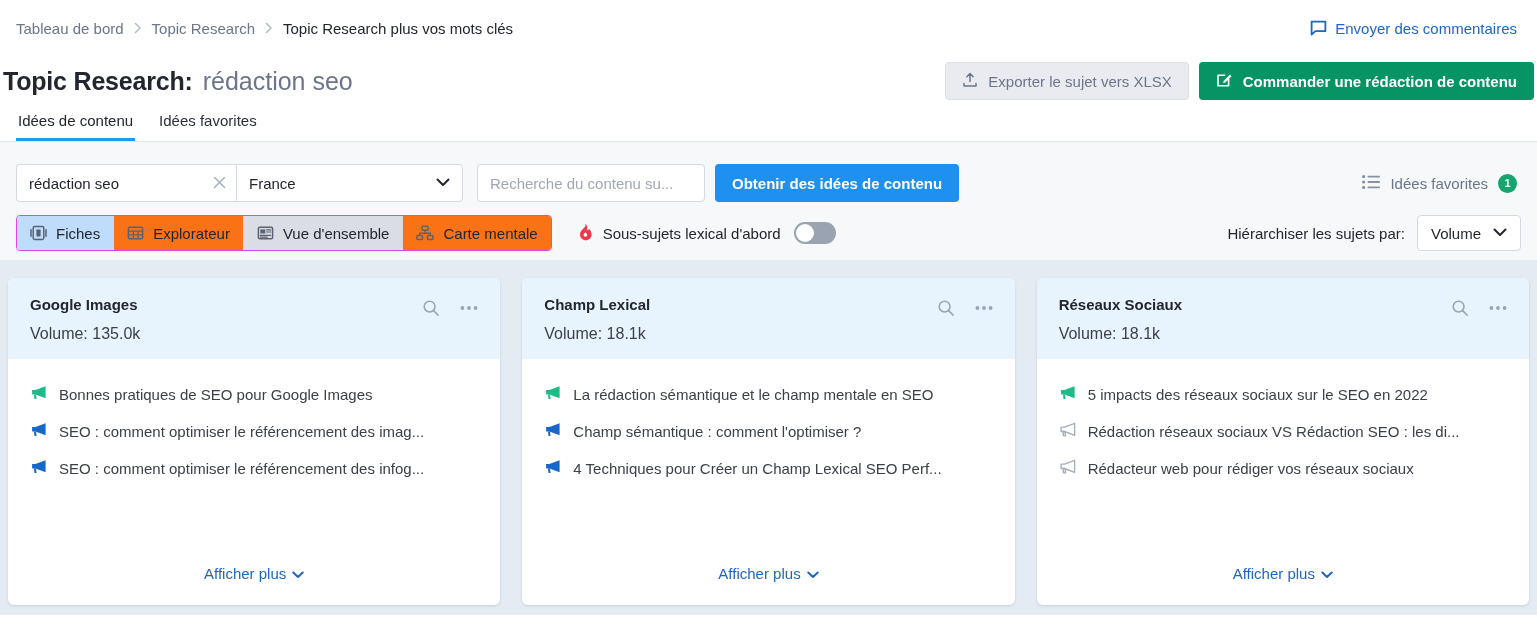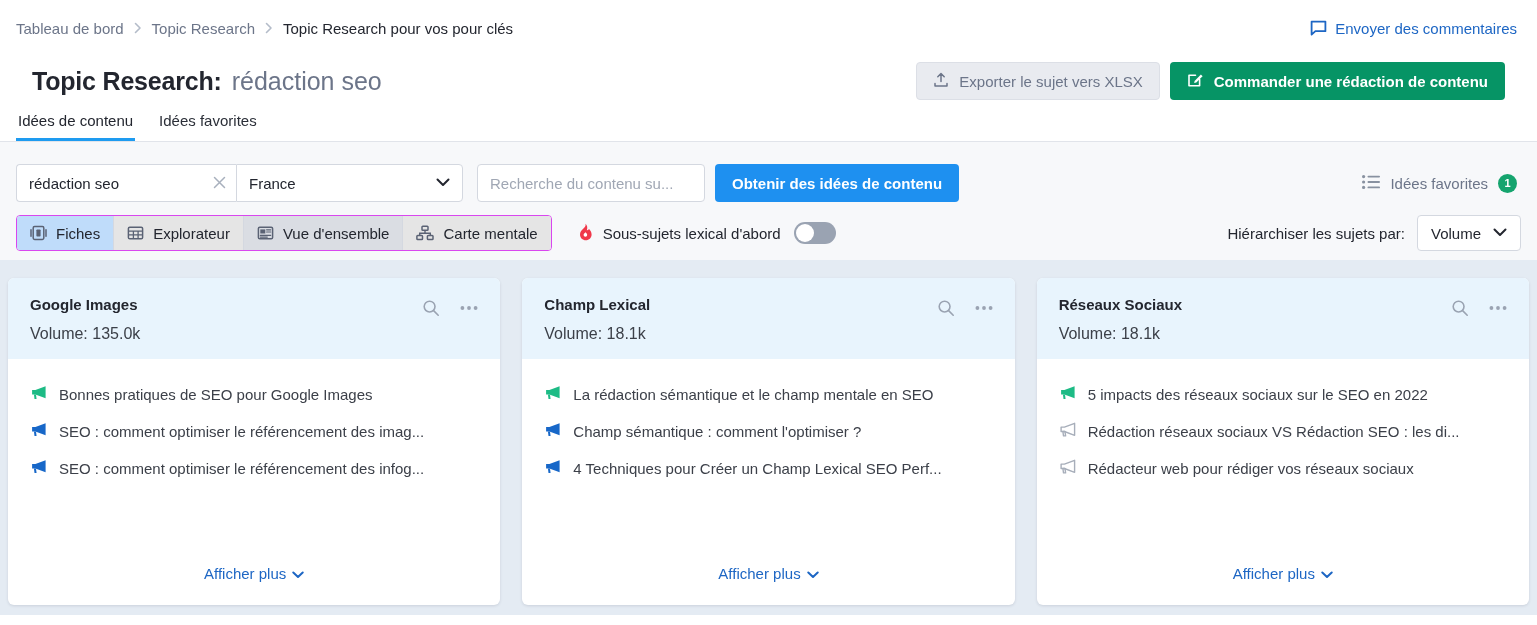--- a/index.html
+++ b/index.html
@@ -41,21 +41,21 @@
     font-size: 15px;
     cursor: pointer;
     padding-right: 4px;
   }
   .feedback svg { display: block; }
 
   
   .title-row {
     display: flex;
     align-items: center;
-    padding: 0 32px;
+    padding: 0 3px;
     height: 50px;
     background: #ffffff;
   }
   .page-title {
     font-size: 25px;
     font-weight: bold;
     color: #23262f;
     letter-spacing: -0.2px;
   }
   .page-title-kw {
@@ -225,21 +225,21 @@
   }
   .seg-btn {
     display: flex;
     align-items: center;
     gap: 9px;
     padding: 0 13px;
     font-size: 15px;
     color: #23262f;
     cursor: pointer;
     border-right: 1px solid #d4d8e0;
-    background: #e5e5e5;
+    background: #f97316;
   }
   .seg-btn:last-child { border-right: none; }
   .seg-btn.active { background: #bfdcfa; }
   .seg-btn.hover { background: #dadde3; }
   .seg-ico { color: #5a6274; display: flex; align-items: center; }
 
   .trend {
     display: flex;
     align-items: center;
     gap: 9px;
@@ -367,21 +367,21 @@
     <svg width="8" height="12" viewBox="0 0 8 12">
         <path d="M1.5 1.5L6 6l-4.5 4.5" stroke="#b4bcc9" stroke-width="1.6" fill="none" stroke-linecap="round" stroke-linejoin="round"></path>
       </svg>
   </span>
   <span class="crumb link">Topic Research</span>
   <span class="crumb-sep">
     <svg width="8" height="12" viewBox="0 0 8 12">
         <path d="M1.5 1.5L6 6l-4.5 4.5" stroke="#b4bcc9" stroke-width="1.6" fill="none" stroke-linecap="round" stroke-linejoin="round"></path>
       </svg>
   </span>
-  <span class="crumb current">Topic Research pour vos pour clés</span>
+  <span class="crumb current">Topic Research plus vos mots clés</span>
 
   <div class="feedback">
     <span>
       <svg width="17" height="17" viewBox="0 0 17 17">
           <path d="M1.6 1.6h13.8v9.6H5.4L1.6 14.6z" fill="none" stroke="#1d66c4" stroke-width="1.8" stroke-linejoin="round"></path>
         </svg>
     </span>
     <span>Envoyer des commentaires</span>
   </div>
 </div>

